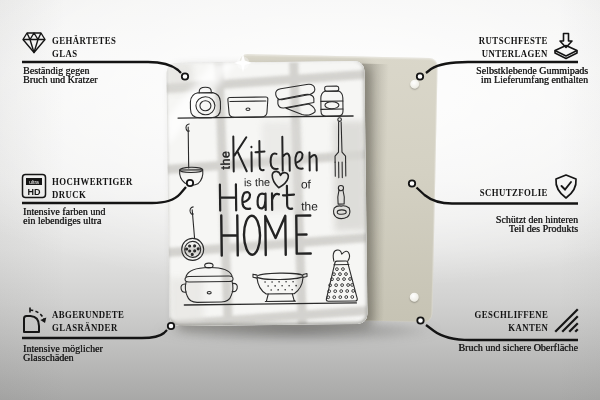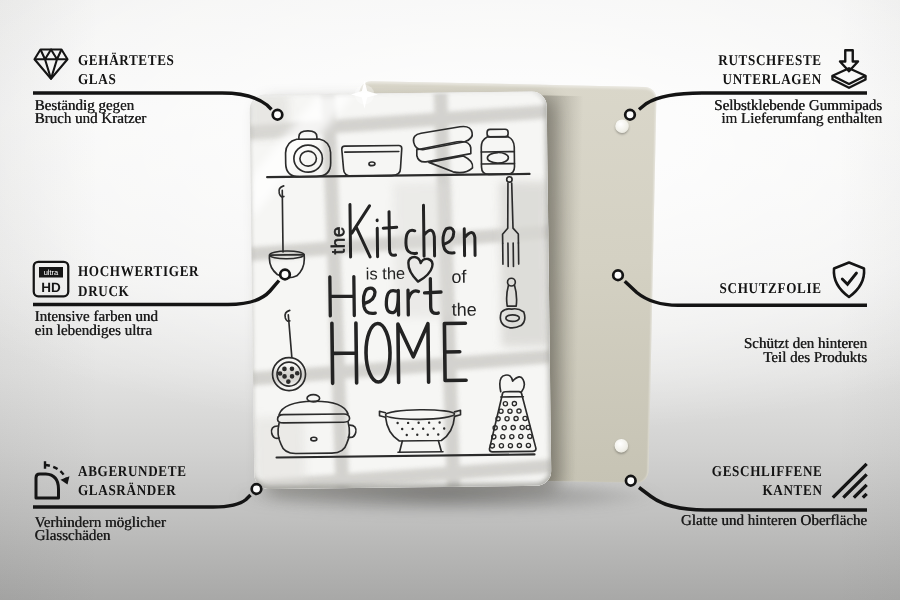--- a/index.html
+++ b/index.html
@@ -303,21 +303,21 @@
 <svg class="abs" style="left:20px;top:306px" width="30" height="30" viewBox="0 0 30 30">
   <path d="M4,26 L4,12.5 Q4,10 6.5,10 L10.5,10 Q19,10.5 19,20 L19,26 Z" stroke="#151515" stroke-width="2" fill="none" stroke-linejoin="round"></path>
   <path d="M10,4 Q21,5 24.5,14.5" stroke="#151515" stroke-width="1.6" fill="none" stroke-dasharray="3.2 2.4"></path>
   <path d="M26.3,11.5 L25,17 L20.3,13.9 Z" fill="#151515"></path>
   <path d="M10,1.5 L10,6.5" stroke="#151515" stroke-width="1.6"></path>
 </svg>
 
 <div class="title" style="left:52px;top:308px">ABGERUNDETE
 GLASRÄNDER</div>
 
-<div class="desc" style="left:23px;top:345px">Verhindern möglicher
+<div class="desc" style="left:23px;top:345px">Intensive möglicher
 Glasschäden</div>
 
 <svg class="abs" style="left:551px;top:30px" width="30" height="30" viewBox="0 0 30 30">
   <g stroke="#151515" stroke-width="1.6" fill="none" stroke-linejoin="round">
     <path d="M12.5,3.5 L17.5,3.5 L17.5,11 L21,11 L15,17.5 L9,11 L12.5,11 Z"></path>
     <path d="M15,15.5 L26,20.5 L15,26 L4,20.5 Z"></path>
     <path d="M4,20.5 L4,23 L15,28.5 L26,23 L26,20.5"></path>
   </g>
 </svg>
 
@@ -327,28 +327,28 @@
 <div class="desc tr" style="right:12px;top:67px">Selbstklebende Gummipads
 im Lieferumfang enthalten</div>
 
 <svg class="abs" style="left:553px;top:173px" width="26" height="28" viewBox="0 0 26 28">
   <path d="M13,2 L23,6 Q24,17 13,25 Q2,17 3,6 Z" stroke="#151515" stroke-width="1.7" fill="none" stroke-linejoin="round"></path>
   <path d="M8.5,13 L12,16.5 L18,9" stroke="#151515" stroke-width="1.9" fill="none" stroke-linecap="round"></path>
 </svg>
 
 <div class="title tr" style="right:52px;top:186px">SCHUTZFOLIE</div>
 
-<div class="desc tr" style="right:22px;top:226px">Schützt den hinteren
+<div class="desc tr" style="right:22px;top:216px">Schützt den hinteren
 Teil des Produkts</div>
 
 <svg class="abs" style="left:553px;top:305px" width="28" height="28" viewBox="0 0 28 28">
   <g stroke="#151515" stroke-width="2.2" fill="none" stroke-linecap="square">
     <path d="M3,26 L24,5"></path>
     <path d="M10,26 L24,12"></path>
     <path d="M17,26 L24,19"></path>
     <path d="M23,26 L24,25"></path>
   </g>
 </svg>
 
 <div class="title tr" style="right:52px;top:308px">GESCHLIFFENE
 KANTEN</div>
 
-<div class="desc tr" style="right:22px;top:344px">Glatte und hinteren Oberfläche</div>
+<div class="desc tr" style="right:22px;top:344px">Bruch und sichere Oberfläche</div>
 
 </body></html>

